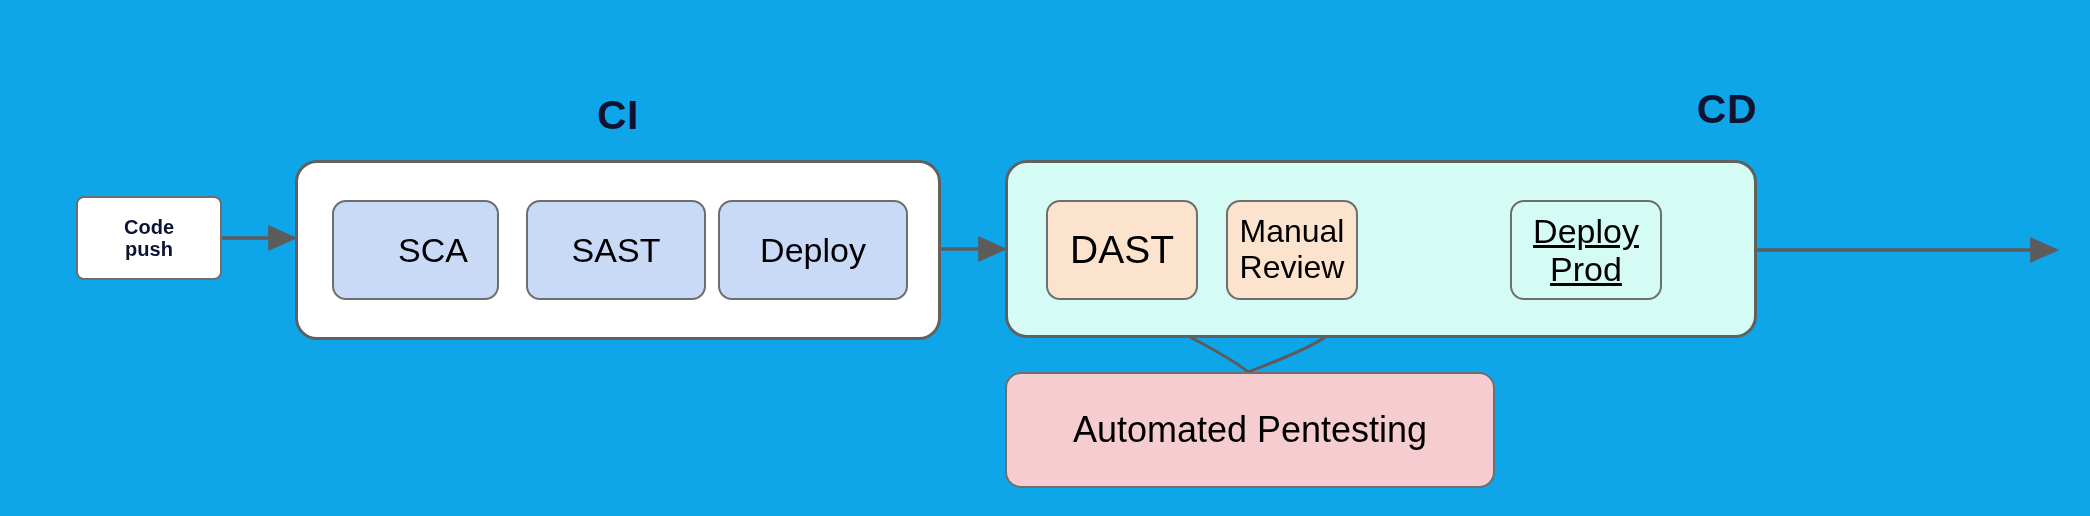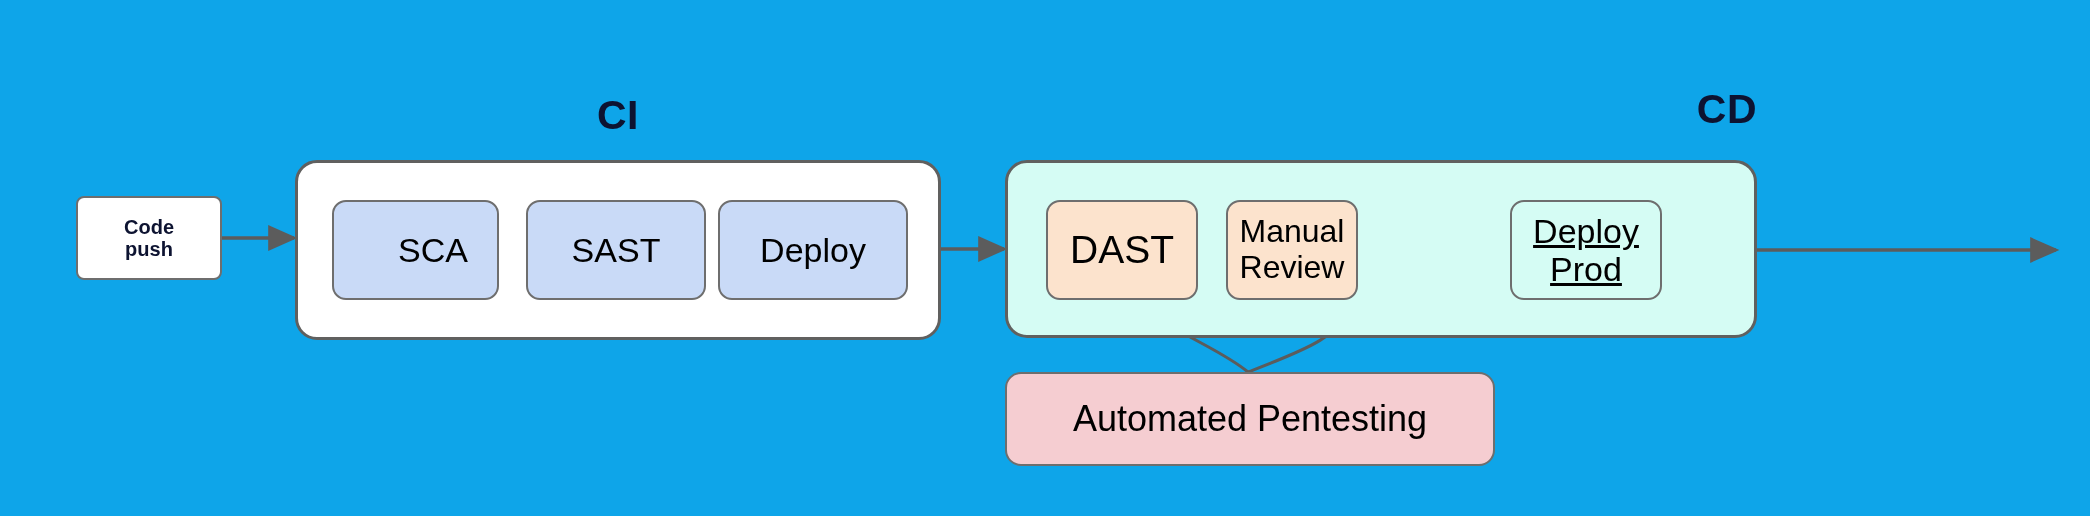--- a/index.html
+++ b/index.html
@@ -115,21 +115,21 @@
     font-size: 34px;
     top: 200px;
     height: 100px;
     border-width: 2px;
     border-color: #6e6e6e;
   }
   .node-deploy-prod { left: 1510px; width: 152px; text-decoration: underline; }
 
   .node-pink {
     left: 1005px; top: 372px;
-    width: 490px; height: 94px;
+    width: 490px; height: 116px;
     background: #f5cdd1;
     font-size: 36px;
     border-radius: 16px;
   }
 </style>
 </head>
 <body>
 
 <div id="canvas">
 

